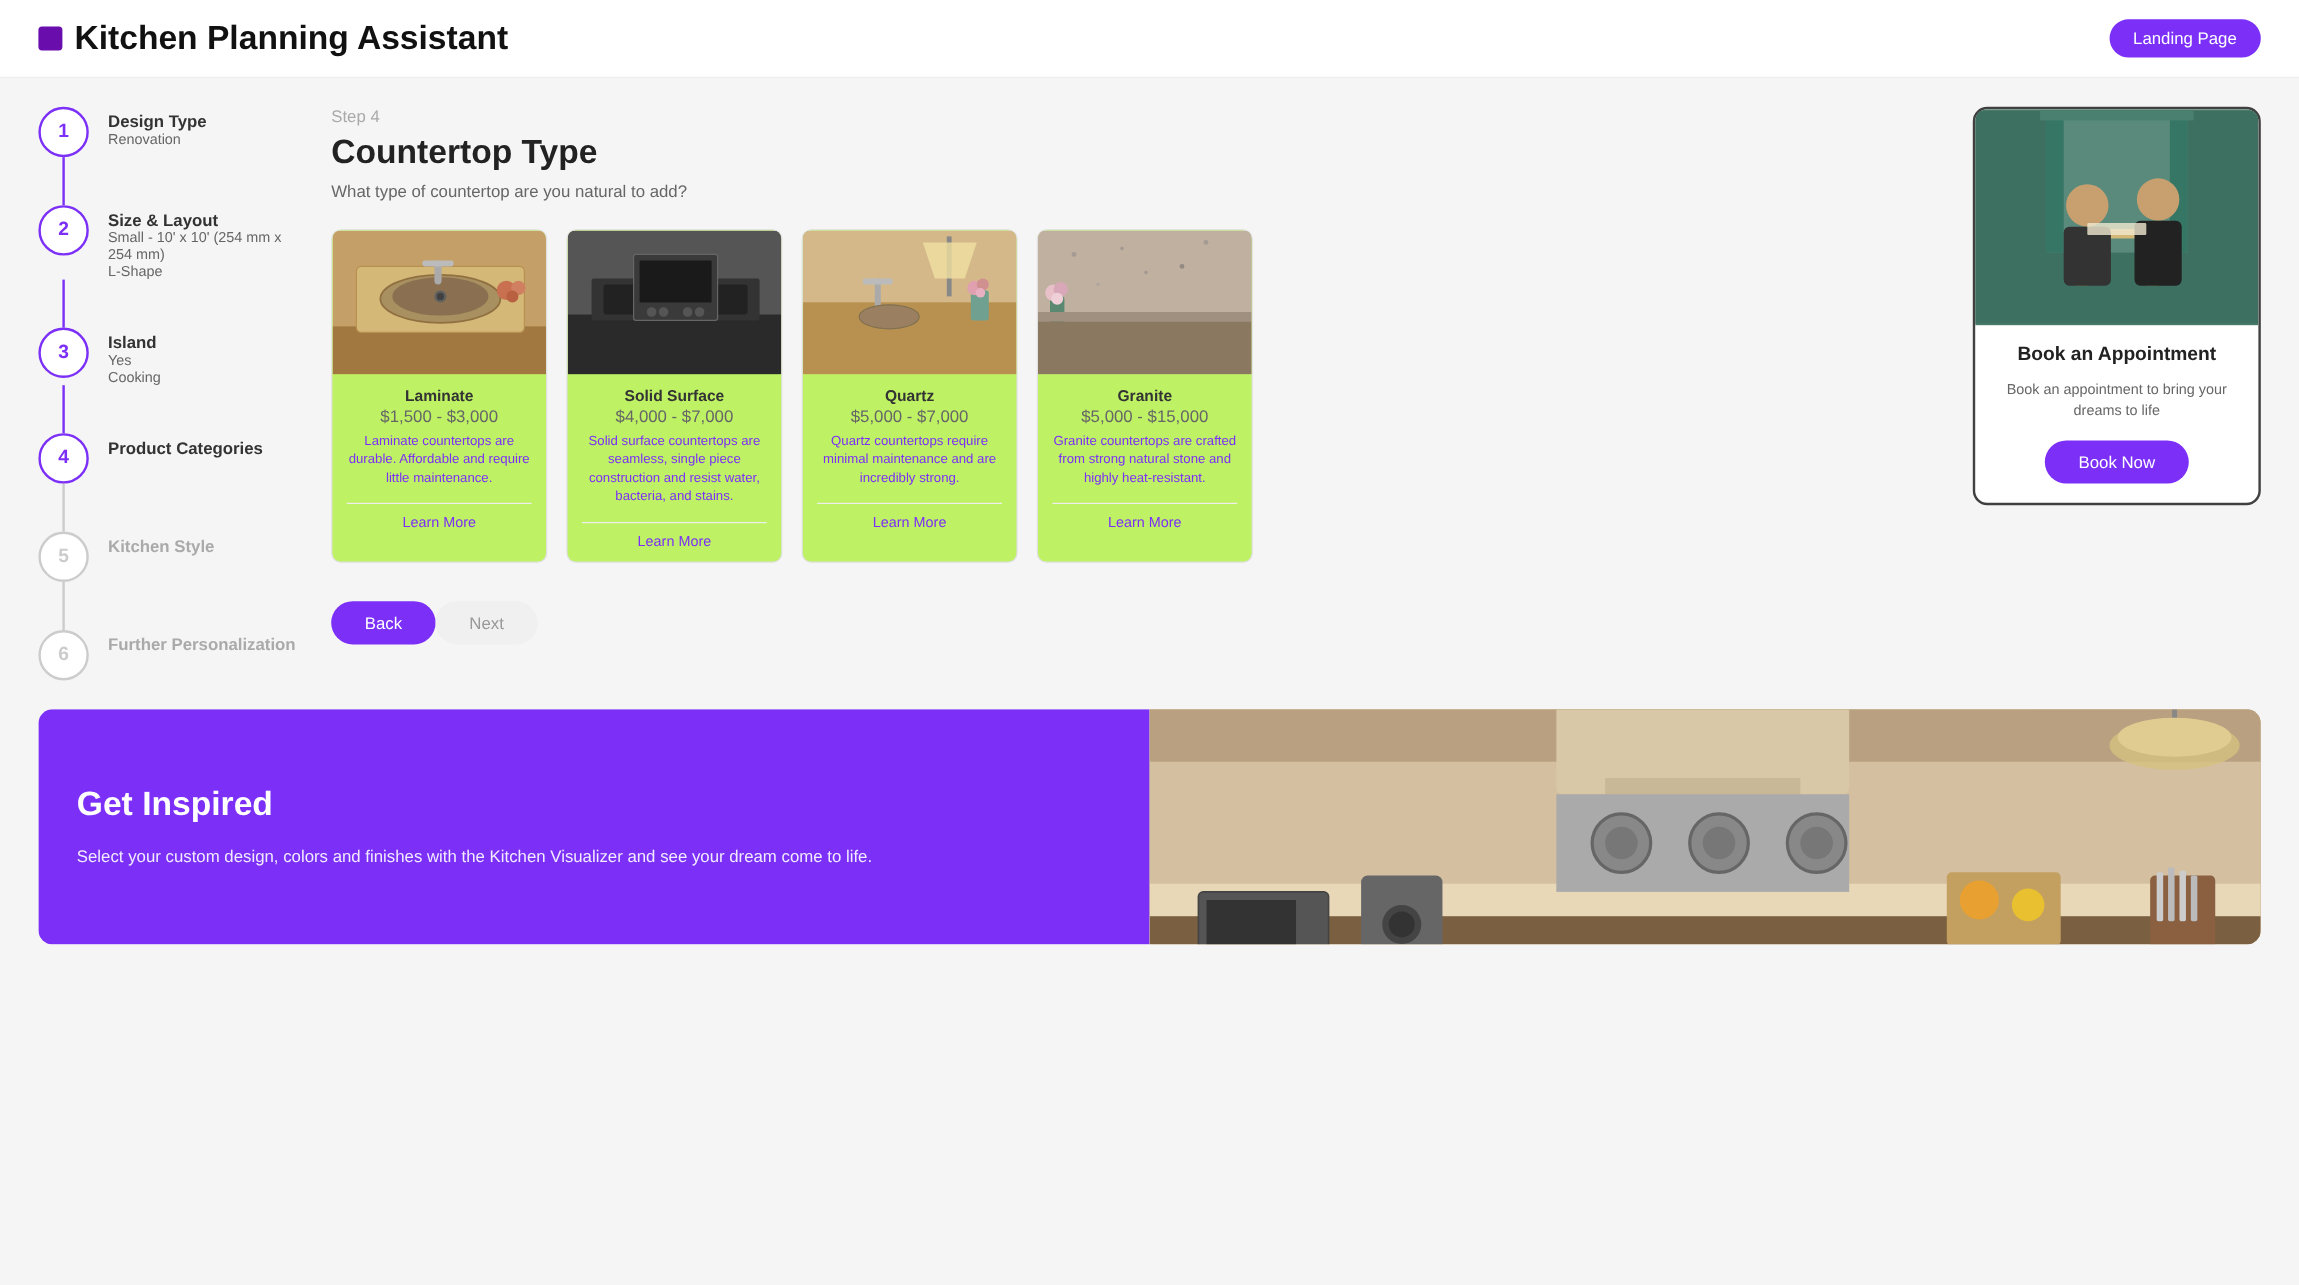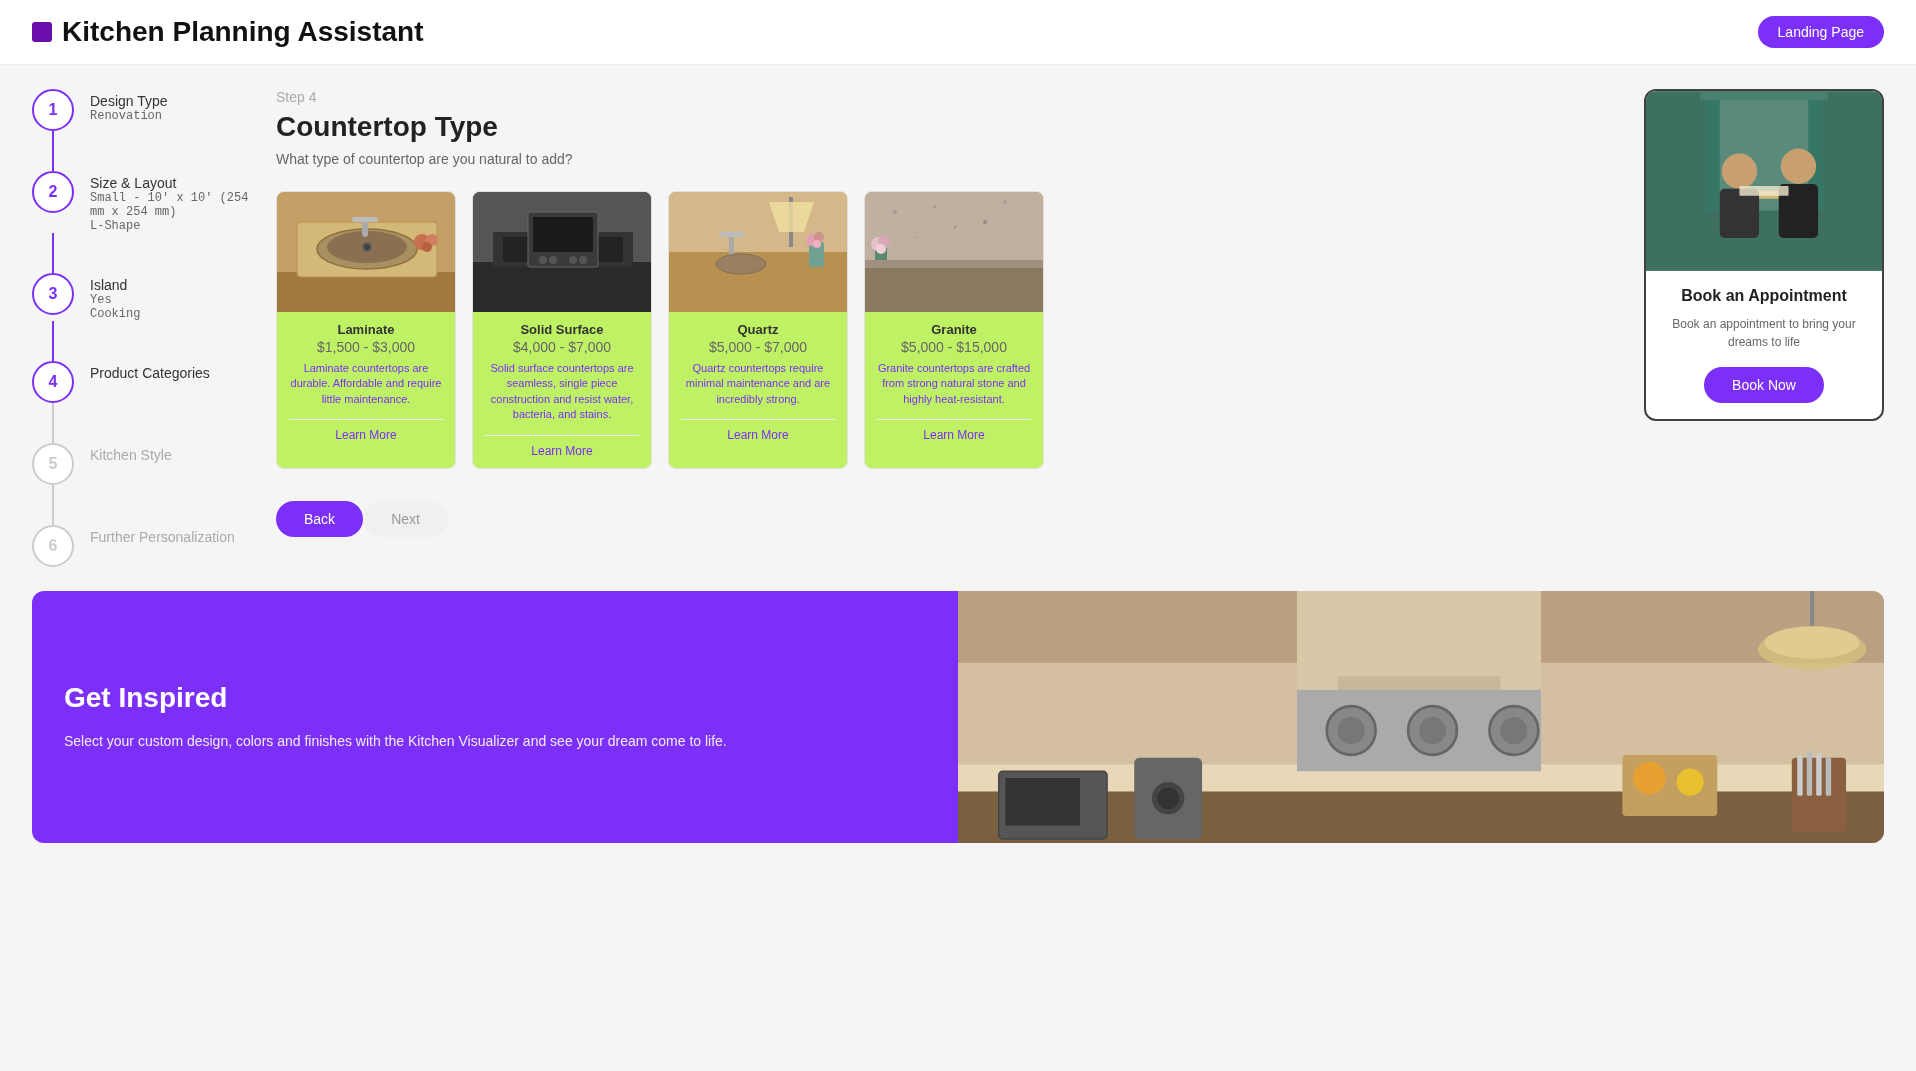--- a/index.html
+++ b/index.html
@@ -80,30 +80,29 @@
     }
     .step-circle.completed {
       border-color: #7b2ff7;
       color: #7b2ff7;
     }
     .step-info {
       padding-top: 4px;
     }
     .step-label {
       font-size: 14px;
-      font-weight: normal;
+      font-weight: bold;
       color: #333;
     }
     .step-label.inactive {
       color: #aaa;
     }
     .step-sublabel {
       font-size: 12px;
       color: #666;
-      font-family: Liberation Mono, monospace;
     }
     .sidebar-step-wrapper {
       margin-bottom: 0;
     }
     .connector-line {
       width: 2px;
       height: 40px;
       background: #7b2ff7;
       margin-left: 20px;
     }
@@ -255,21 +254,21 @@
       cursor: pointer;
       font-size: 14px;
     }
 
     
     .inspired-banner {
       display: flex;
       margin: 0 32px 32px 32px;
       border-radius: 12px;
       overflow: hidden;
-      height: 252px;
+      height: 196px;
     }
     .inspired-left {
       background: #7b2ff7;
       padding: 32px;
       width: 50%;
       display: flex;
       flex-direction: column;
       justify-content: center;
     }
     .inspired-title {

